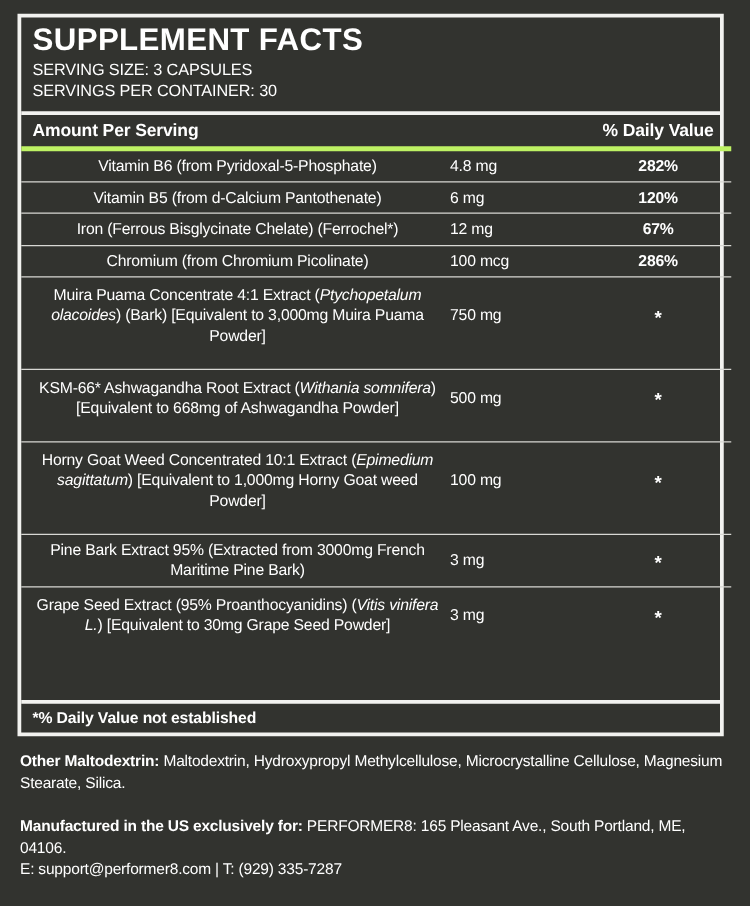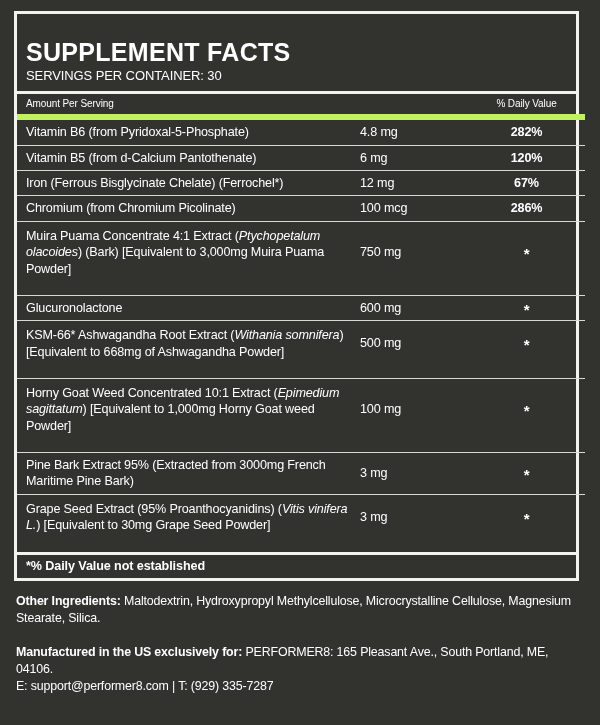--- a/index.html
+++ b/index.html
@@ -24,21 +24,20 @@
   
   .facts-panel {
     border: 3px solid #f2f2ef;
     box-sizing: border-box;
     width: 565px;
   }
 
   .panel-head {
     padding: 5px 9px 7px 9px;
     border-bottom: 3px solid #f2f2ef;
-    margin-top: 20px;
   }
   .facts-title {
     font-size: 25px;
     font-weight: bold;
     letter-spacing: 0.3px;
     line-height: 1.05;
     margin: 0 0 2px 0;
     white-space: nowrap;
   }
   .serving-line {
@@ -58,37 +57,38 @@
   table.facts td, table.facts th {
     vertical-align: middle;
     padding: 0;
     text-align: left;
   }
   .col-name { width: 334px; }
   .col-amt  { width: 108px; }
   .col-dv   { width: 117px; }
 
   tr.head-row th {
-    font-size: 10px;
-    font-weight: normal;
+    font-size: 14px;
+    font-weight: bold;
     padding: 4px 0 5px 0;
-    border-bottom: 6px solid #bef264;
+    border-bottom: 4px solid #bef264;
     letter-spacing: -0.1px;
     white-space: nowrap;
   }
   tr.head-row th.col-name { padding-left: 9px; }
   tr.head-row th.col-dv { text-align: center; }
 
   tr.item-row td {
     border-bottom: 1px solid #d8d8d4;
     font-size: 12.6px;
     line-height: 1.3;
     padding-top: 4px;
     padding-bottom: 4px;
     letter-spacing: -0.15px;
+    text-align: center;
   }
   tr.item-row td.cell-name { padding-left: 9px; padding-right: 6px; }
   tr.item-row td.cell-amt  { text-align: left; white-space: nowrap; }
   tr.item-row td.cell-dv   { text-align: center; white-space: nowrap; font-weight: bold; }
   tr.item-row.tall td { padding-top: 6px; padding-bottom: 18px; }
   tr.item-row:last-of-type td { border-bottom: none; }
 
   .italic { font-style: italic; }
 
   .star {
@@ -98,20 +98,21 @@
     top: 3px;
   }
 
   
   .footnote-band {
     border-top: 3px solid #f2f2ef;
     padding: 4px 9px 5px 9px;
     font-size: 12.6px;
     font-weight: bold;
     letter-spacing: -0.1px;
+    margin-top: 34px;
   }
 
   
   .below {
     padding: 12px 21px 0 16px;
     box-sizing: border-box;
     width: 600px;
   }
   .para {
     font-size: 12.4px;
@@ -124,20 +125,21 @@
 </style>
 </head>
 <body>
 
 <div class="label-wrap">
 
   <div class="facts-panel">
 
     <div class="panel-head">
       <div class="facts-title">SUPPLEMENT FACTS</div>
+      <div class="serving-line">SERVING SIZE: 3 CAPSULES</div>
       <div class="serving-line">SERVINGS PER CONTAINER: 30</div>
     </div>
 
     <table class="facts">
       <thead>
         <tr class="head-row">
           <th class="col-name">Amount Per Serving</th>
           <th class="col-amt"></th>
           <th class="col-dv">% Daily Value</th>
         </tr>
@@ -161,25 +163,20 @@
           <tr class="item-row">
             <td class="cell-name"><span>Chromium (from Chromium Picolinate)</span></td>
             <td class="cell-amt">100 mcg</td>
             <td class="cell-dv">286%</td>
           </tr>
           <tr class="item-row tall">
             <td class="cell-name"><span>Muira Puama Concentrate 4:1 Extract (</span><span class="italic">Ptychopetalum olacoides</span><span>) (Bark) [Equivalent to 3,000mg Muira Puama Powder]</span></td>
             <td class="cell-amt">750 mg</td>
             <td class="cell-dv"><span class="star">*</span></td>
           </tr>
-          <tr class="item-row">
-            <td class="cell-name"><span>Glucuronolactone</span></td>
-            <td class="cell-amt">600 mg</td>
-            <td class="cell-dv"><span class="star">*</span></td>
-          </tr>
           <tr class="item-row tall">
             <td class="cell-name"><span>KSM-66* Ashwagandha Root Extract (</span><span class="italic">Withania somnifera</span><span>) [Equivalent to 668mg of Ashwagandha Powder]</span></td>
             <td class="cell-amt">500 mg</td>
             <td class="cell-dv"><span class="star">*</span></td>
           </tr>
           <tr class="item-row tall">
             <td class="cell-name"><span>Horny Goat Weed Concentrated 10:1 Extract (</span><span class="italic">Epimedium sagittatum</span><span>) [Equivalent to 1,000mg Horny Goat weed Powder]</span></td>
             <td class="cell-amt">100 mg</td>
             <td class="cell-dv"><span class="star">*</span></td>
           </tr>
@@ -195,21 +192,21 @@
           </tr>
         </tbody>
     </table>
 
     <div class="footnote-band">*% Daily Value not established</div>
   </div>
 </div>
 
 <div class="below">
   <p class="para">
-    <b>Other Ingredients:</b><span> Maltodextrin, Hydroxypropyl Methylcellulose, Microcrystalline Cellulose, Magnesium Stearate, Silica.</span>
+    <b>Other Maltodextrin:</b><span> Maltodextrin, Hydroxypropyl Methylcellulose, Microcrystalline Cellulose, Magnesium Stearate, Silica.</span>
   </p>
 
   <div class="gap-lg"></div>
 
   <p class="para">
     <b>Manufactured in the US exclusively for:</b><span> PERFORMER8: 165 Pleasant Ave., South Portland, ME, 04106.</span>
   </p>
   <p class="para">E: support@performer8.com | T: (929) 335-7287</p>
 
 </div>

